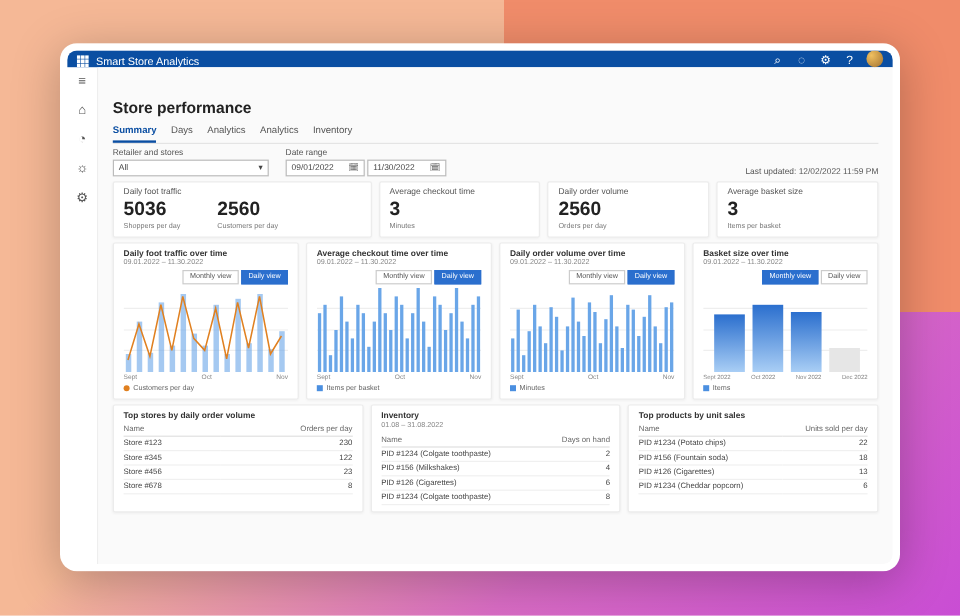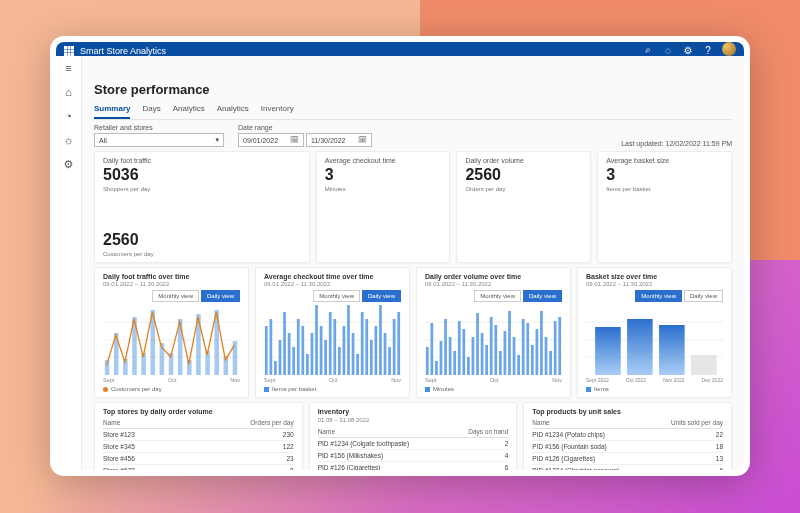--- a/index.html
+++ b/index.html
@@ -148,21 +148,21 @@
   }
   .card {
     background: #fff;
     border: 1px solid #ececec;
     border-radius: 2px;
     padding: 5px 8px;
     box-shadow: 0 1px 2px rgba(0,0,0,0.04);
   }
   .card .h { font-size: 7px; color:#555; }
   .card .v { font-size: 16px; font-weight: 600; color:#222; margin-top:2px; }
-  .card.split { display:flex; gap:30px;flex-direction:column; }
+  .card.split { display:flex; gap:30px; }
   .card .sub { font-size: 6px; color:#777; margin-top:2px; }
   .charts {
     display: grid;
     grid-template-columns: repeat(4, 1fr);
     gap: 6px;
     margin: 4px 0;
   }
   .chart-card .h2 { font-size: 7px; font-weight:600; color:#333; }
   .chart-card .range { font-size:6px; color:#888; margin-top:1px; }
   .toggle {

